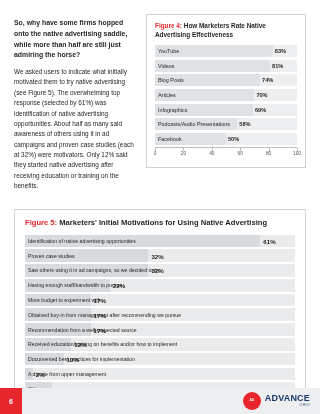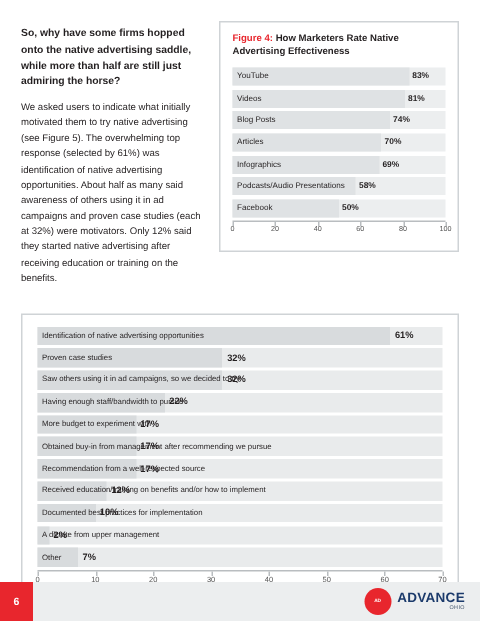--- a/index.html
+++ b/index.html
@@ -235,20 +235,24 @@
           <span class="tick" style="left: 80%;"></span>
           <span class="tlab" style="left: 80%;">80</span>
           <span class="tick" style="left: 100%;"></span>
           <span class="tlab" style="left: 100%;">100</span>
         </div>
     </div>
 
   </div>
 
   <div class="fig5">
+    <div class="fig5-title">
+      <span class="num">Figure 5:</span>
+      <span class="txt">Marketers' Initial Motivations for Using Native Advertising</span>
+    </div>
     <div class="bars5" id="bars5">
         <div class="brow5">
           <div class="btrack5"></div>
           <div class="bfill5" style="width: 87.1429%;"></div>
           <span class="blabel5">Identification of native advertising opportunities</span>
           <span class="bval5" style="left: calc(87.1429% + 3px);">61%</span>
         </div>
         <div class="brow5">
           <div class="btrack5"></div>
           <div class="bfill5" style="width: 45.7143%;"></div>

